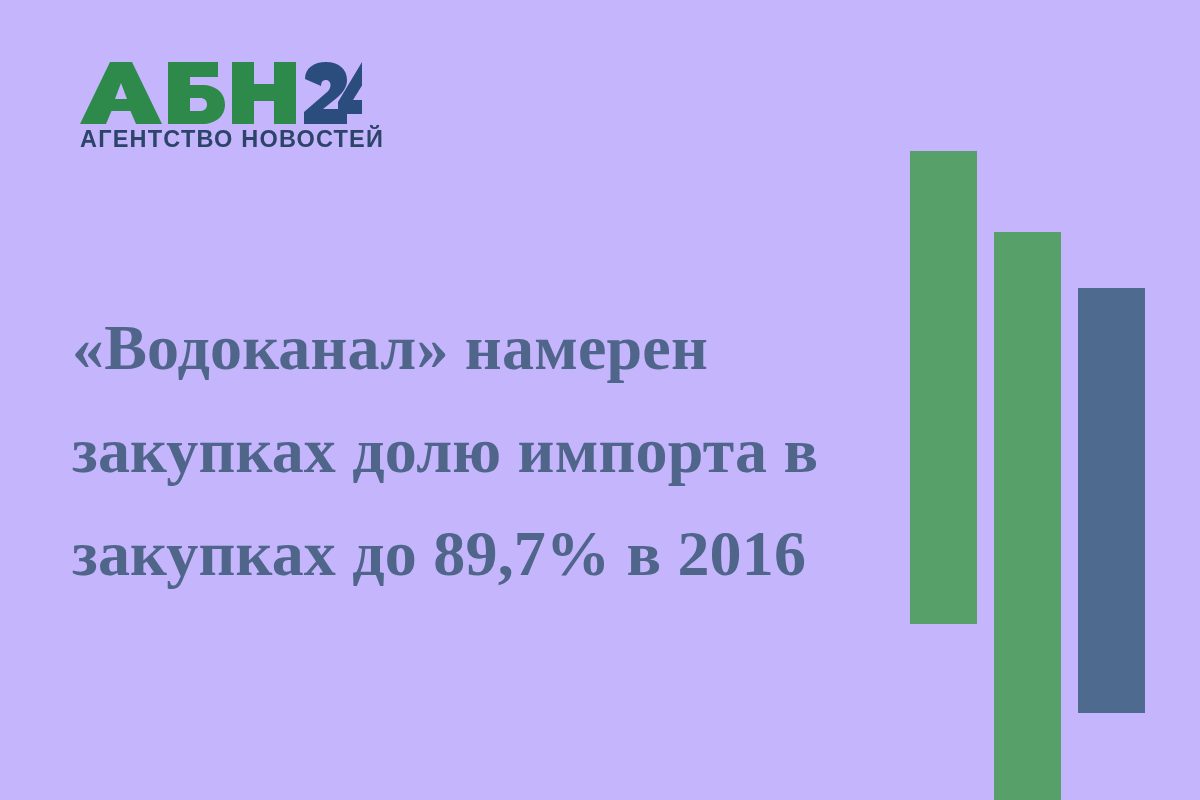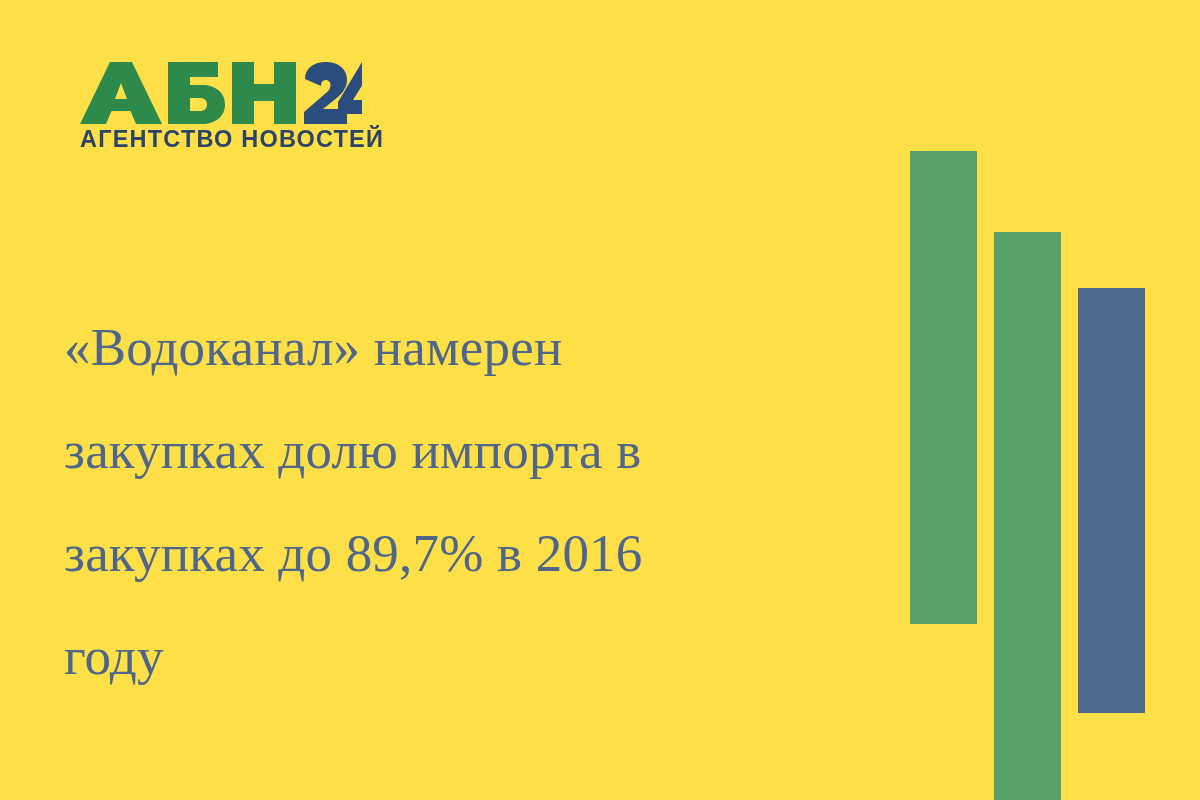--- a/index.html
+++ b/index.html
@@ -56,39 +56,39 @@
     font-weight: 700;
     letter-spacing: 1.2px;
     color: #2b4467;
     white-space: nowrap;
     line-height: 1;
   }
 
   
   #headline {
     position: absolute;
-    left: 64px;
+    left: 72px;
     top: 296px;
     width: 800px;
     font-family: "Liberation Serif", "DejaVu Serif", serif;
-    font-weight: 400;
-    font-size: 53px;
+    font-weight: 700;
+    font-size: 64px;
     line-height: 103px;
     color: #50658a;
     letter-spacing: 0.2px;
   }
   #headline .hl-line {
     display: block;
     white-space: nowrap;
   }
 </style>
 </head>
 <body>
 
-<div id="card" style="width: 1200px; height: 800px; background: #fde047;">
+<div id="card" style="width: 1200px; height: 800px; background: #c4b5fd;">
 
   <div id="bars">
     <div class="bar" style="left: 910px; top: 151px; width: 67px; height: 473px; background: rgb(87, 160, 105);"></div>
     <div class="bar" style="left: 994px; top: 232px; width: 67px; height: 568px; background: rgb(87, 160, 105);"></div>
     <div class="bar" style="left: 1078px; top: 288px; width: 67px; height: 425px; background: rgb(78, 106, 143);"></div>
   </div>
 
   <div id="logo">
     <svg id="logo-mark" viewBox="0 0 282 62" xmlns="http://www.w3.org/2000/svg" aria-hidden="true">
 
@@ -107,16 +107,15 @@
       <path id="glyph-four" d="M301 0 H282 L258 40 V52 H283 V62 H301 V52 H309 V38 H301 Z
                                M283 38 H273 L283 22 Z" fill="#2b4d7e"></path>
     </svg>
     <span id="logo-tagline" style="color: rgb(43, 68, 103);">АГЕНТСТВО НОВОСТЕЙ</span>
   </div>
 
   <div id="headline" style="color: rgb(80, 101, 138);">
     <span class="hl-line">«Водоканал» намерен</span>
     <span class="hl-line">закупках долю импорта в</span>
     <span class="hl-line">закупках до 89,7% в 2016</span>
-    <span class="hl-line">году</span>
   </div>
 
 </div>
 
 </body></html>

